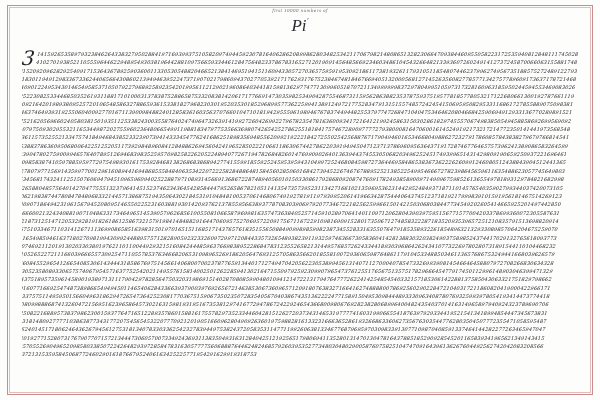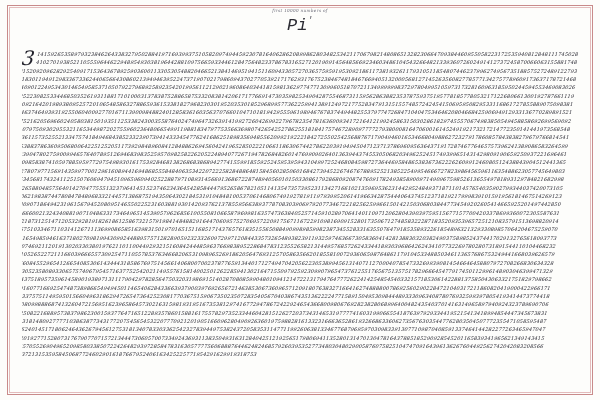--- a/index.html
+++ b/index.html
@@ -53,21 +53,21 @@
     color: #6b6b78;
     letter-spacing: 0.3px;
     white-space: nowrap;
   }
   .title {
     position: absolute;
     top: 16px;
     left: 0;
     width: 100%;
     text-align: center;
-    font-family: Liberation Mono, monospace;
+    font-family: Liberation Serif, serif;
     font-style: italic;
     font-size: 17px;
     color: #2b2b33;
   }
   .title .tick {
     font-size: 9px;
     vertical-align: super;
     color: #5a5a66;
   }
   .body-wrap {

